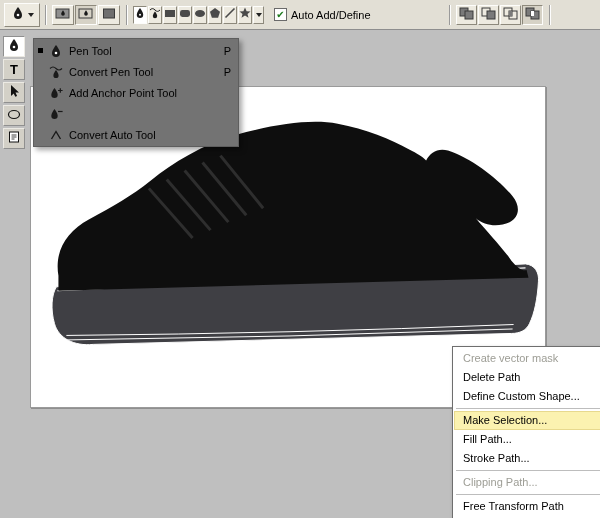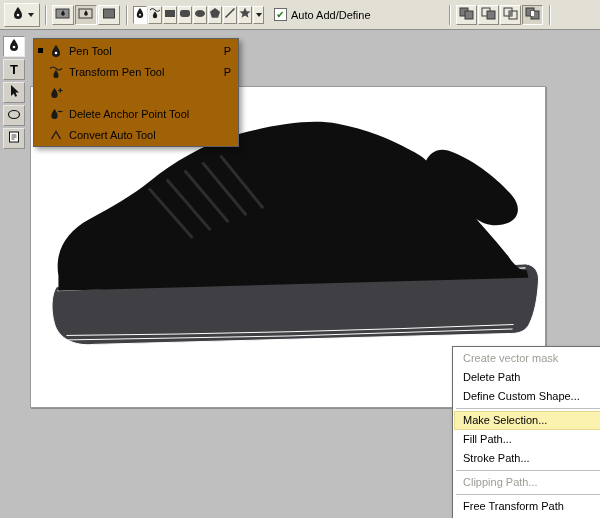--- a/index.html
+++ b/index.html
@@ -62,21 +62,21 @@
     position: absolute; left: 30px; top: 86px; width: 516px; height: 322px;
     background: var(--canvas, #fff);
     border: 1px solid #9a9a9a;
     box-shadow: 1px 1px 0 #8f8f8f;
   }
   .canvas svg { display: block; }
 
   
   .flyout {
     position: absolute; left: 33px; top: 38px; width: 206px;
-    background: #a16207; border: 1px solid #5e5e5e;
+    background: #737373; border: 1px solid #5e5e5e;
     box-shadow: 3px 3px 5px rgba(0,0,0,.35);
     padding: 1px 0; z-index: 10;
   }
   .flyout-row { height: 21px; display: flex; align-items: center; padding: 0 7px 0 4px; }
   .flyout-bullet { width: 11px; display: flex; align-items: center; }
   .flyout-bullet .sq { width: 5px; height: 5px; background: #000; }
   .flyout-icon { width: 20px; display: flex; align-items: center; }
   .flyout-label { flex: 1; }
   .flyout-shortcut { width: 10px; text-align: right; }
 
@@ -320,42 +320,42 @@
     <span class="flyout-shortcut">P</span>
   </div>
   <div class="flyout-row">
     <span class="flyout-bullet"></span>
     <span class="flyout-icon">
       <svg width="14" height="14" viewBox="0 0 14 14">
           <path d="M1 3.5C3 1.5 5 1.5 7 3.5s4 2 6 0" fill="none" stroke="#1a1a1a" stroke-width="1.1"></path>
           <path d="M7 5c1.2 1.7 2.6 3.8 2.6 5.4a2.6 2.6 0 0 1-5.2 0C4.4 8.8 5.8 6.7 7 5Z" fill="#1a1a1a"></path>
         </svg>
     </span>
-    <span class="flyout-label">Transform Pen Tool</span>
+    <span class="flyout-label">Convert Pen Tool</span>
     <span class="flyout-shortcut">P</span>
   </div>
   <div class="flyout-row">
     <span class="flyout-bullet"></span>
     <span class="flyout-icon">
       <svg width="14" height="14" viewBox="0 0 14 14">
           <path d="M5.5 2C6.8 3.9 8.7 6.7 8.7 8.7a3.2 3.2 0 0 1-6.4 0C2.3 6.7 4.2 3.9 5.5 2Z" fill="#1a1a1a"></path>
           <path d="M11.3 2.2v4.6M9 4.5h4.6" stroke="#1a1a1a" stroke-width="1.2"></path>
         </svg>
     </span>
+    <span class="flyout-label">Add Anchor Point Tool</span>
     <span class="flyout-shortcut"></span>
   </div>
   <div class="flyout-row">
     <span class="flyout-bullet"></span>
     <span class="flyout-icon">
       <svg width="14" height="14" viewBox="0 0 14 14">
           <path d="M5.5 2C6.8 3.9 8.7 6.7 8.7 8.7a3.2 3.2 0 0 1-6.4 0C2.3 6.7 4.2 3.9 5.5 2Z" fill="#1a1a1a"></path>
           <path d="M9 4.5h4.6" stroke="#1a1a1a" stroke-width="1.2"></path>
         </svg>
     </span>
-    <span class="flyout-label">Delete Anchor Point Tool</span>
     <span class="flyout-shortcut"></span>
   </div>
   <div class="flyout-row">
     <span class="flyout-bullet"></span>
     <span class="flyout-icon">
       <svg width="14" height="14" viewBox="0 0 14 14">
           <path d="M2.5 11 7 3.5 11.5 11" fill="none" stroke="#1a1a1a" stroke-width="1.4"></path>
         </svg>
     </span>
     <span class="flyout-label">Convert Auto Tool</span>

